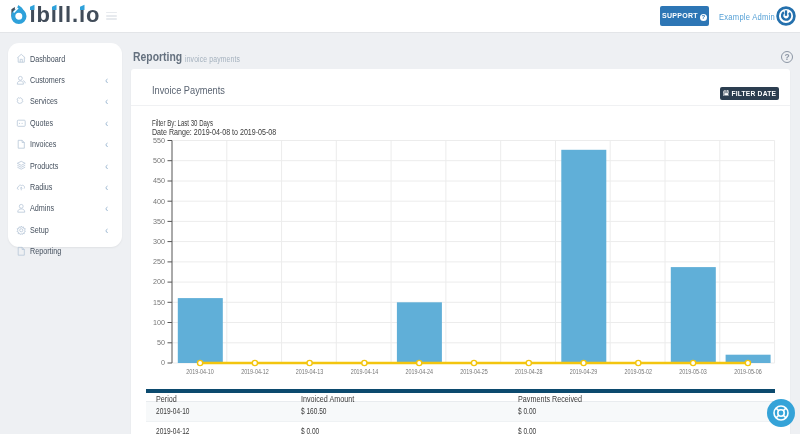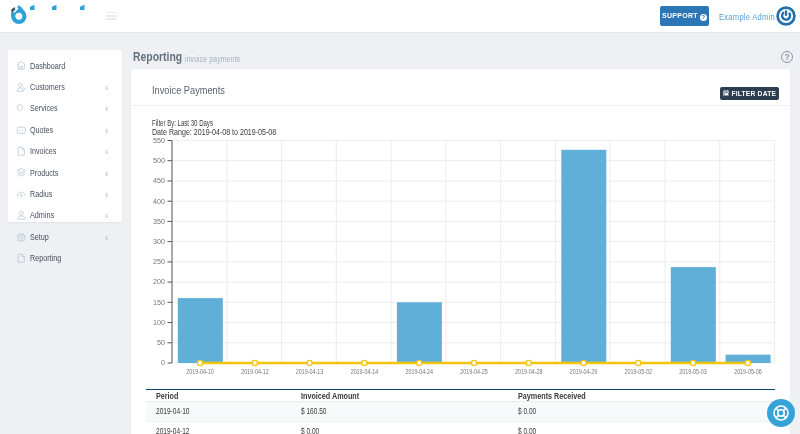--- a/index.html
+++ b/index.html
@@ -4,53 +4,54 @@
 html,body{width:800px;height:434px;overflow:hidden;font-family:"Liberation Sans",sans-serif;background:#eef0f3;position:relative}
 .abs{position:absolute}
 .sx{display:inline-block;transform:scaleX(0.8);transform-origin:0 50%}
 .topbar{position:absolute;left:0;top:0;width:800px;height:33px;background:#fff;border-bottom:1px solid #e3e5e8}
 .logo{position:absolute;left:29.5px;top:2px;font-weight:bold;font-size:22px;letter-spacing:0.9px;color:#414c59}
 .ham{position:absolute;left:106px;top:12px;width:11px}
 .ham div{height:1.4px;background:#e7eaee;margin-bottom:1.8px;border-radius:1px}
 .support{position:absolute;left:660px;top:6px;width:49px;height:19.5px;background:#2d76b5;border-radius:2px;color:#fff;font-size:7px;font-weight:bold;text-align:center;line-height:19.5px;letter-spacing:0.3px}
 .qm{display:inline-block;width:7px;height:7px;background:#fff;color:#2d76b5;border-radius:50%;font-size:6px;line-height:7px;vertical-align:-0.5px}
 .eadmin{position:absolute;left:719px;top:10.5px;font-size:9.5px;color:#55a0d6;letter-spacing:0.3px;transform:scaleX(0.8);transform-origin:0 0}
-.sidebar{position:absolute;left:8px;top:50px;width:114px;height:172px;background:#fff;border-radius:2px;box-shadow:0 1px 2px rgba(0,0,0,0.06)}
+.sidebar{position:absolute;left:8px;top:43px;width:114px;height:204px;background:#fff;border-radius:11px;box-shadow:0 1px 2px rgba(0,0,0,0.06)}
 .mi{position:absolute;left:0;width:114px;height:21px;line-height:21px}
 .mic{position:absolute;left:7.5px;top:4.9px;color:#b6c6d8}
 .mic svg{stroke:currentColor;stroke-width:0.9;display:block}
 .ml{position:absolute;left:22px;font-size:9px;color:#45505e}
 .chev{position:absolute;left:97px;top:0px;font-size:10px;color:#9fb9d2}
 .h1{position:absolute;left:132.5px;top:49px;font-size:13px;font-weight:bold;color:#64707e;transform:scaleX(0.8);transform-origin:0 0}
 .h1sub{position:absolute;left:184.5px;top:53.5px;font-size:8.5px;color:#a3b0bd;transform:scaleX(0.8);transform-origin:0 0;letter-spacing:0.2px}
 .help{position:absolute;left:781px;top:51px;width:12px;height:12px;border:1.2px solid #8d97a5;border-radius:50%;color:#8d97a5;font-size:8.5px;font-weight:bold;text-align:center;line-height:10px}
 .card{position:absolute;left:131px;top:69px;width:659px;height:400px;background:#fff;border-radius:3px;box-shadow:0 1px 2px rgba(0,0,0,0.05)}
 .cardhead{position:absolute;left:0;top:0;width:659px;height:37px;border-bottom:1px solid #f0f1f3}
 .ctitle{position:absolute;left:21px;top:15px;font-size:11px;color:#5a6472;transform:scaleX(0.84);transform-origin:0 0}
 .fbtn{position:absolute;left:589px;top:17.5px;width:59px;height:13.5px;background:#2c3e50;border-radius:2px;color:#fff;font-size:6.7px;font-weight:bold;text-align:center;line-height:13.5px;letter-spacing:0.2px}
 .fb1{position:absolute;left:152px;top:117.5px;font-size:8.3px;color:#3a3a3a;transform:scaleX(0.73);transform-origin:0 0}
 .fb2{position:absolute;left:152px;top:127px;font-size:8.3px;color:#3a3a3a;transform:scaleX(0.855);transform-origin:0 0}
 .tk{font-size:7px;fill:#767676}
 .tbl{position:absolute;left:146px;top:388.5px;width:629px;font-size:8.2px;color:#3a3a3a}
 .trow{position:relative;width:629px}
-.th{height:13.6px;line-height:13.6px;border-top:1px solid #0c4a6e;border-bottom:1px solid #e9ecef;font-weight:bold}
+.th{height:13.6px;line-height:13.6px;border-top:4px solid #0c4a6e;border-bottom:1px solid #e9ecef;font-weight:normal}
 .td1{height:19.8px;line-height:19.8px;background:#f7f9fa;border-bottom:1px solid #eff2f4}
 .td2{height:19.8px;line-height:19.8px}
 .c1{position:absolute;left:10px}
 .c2{position:absolute;left:155px}
 .c3{position:absolute;left:372px}
 .fab{position:absolute;left:766.5px;top:399px;width:28px;height:28px;background:#35a3d8;border-radius:50%}
 </style></head><body>
 <div class="topbar">
   <svg class="abs" style="left:9px;top:3px" width="30" height="27" viewBox="0 0 30 27">
     <path d="M2.4 6.3 L5.9 4.1 L5.9 13 L2.4 13.3 Z" fill="#414c59"></path>
     <circle cx="9.8" cy="13.2" r="5.6" fill="none" stroke="#2ea1da" stroke-width="4.2"></circle>
     <path d="M7.3 7.4 C7.8 4.6 9.2 2.6 9.4 1.9 C11.5 3.4 13.6 4.9 14.6 7.3 C15.3 9.2 15.1 10.3 14.8 11.2 L10.9 9.3 C11.2 8.6 10 7.6 9.3 8.3 Z" fill="#2ea1da"></path>
     <path d="M4.6 9.6 L9.0 5.0" stroke="#fff" stroke-width="1.5" fill="none"></path>
   </svg>
+  <div class="logo">ıbıll.ıo</div>
   <svg class="abs" style="left:0;top:0" width="130" height="33" viewBox="0 0 130 33">
     <path d="M30 10 L30 6.8 L34.5 4.8 L34.5 10 Z" fill="#2ea1da"></path>
     <path d="M52 10 L52 6.8 L56.5 4.8 L56.5 10 Z" fill="#2ea1da"></path>
     <path d="M80 10 L80 6.8 L84.5 4.8 L84.5 10 Z" fill="#2ea1da"></path>
   </svg>
   <div class="ham">
       <div></div>
       <div></div>
       <div></div>
     </div>

